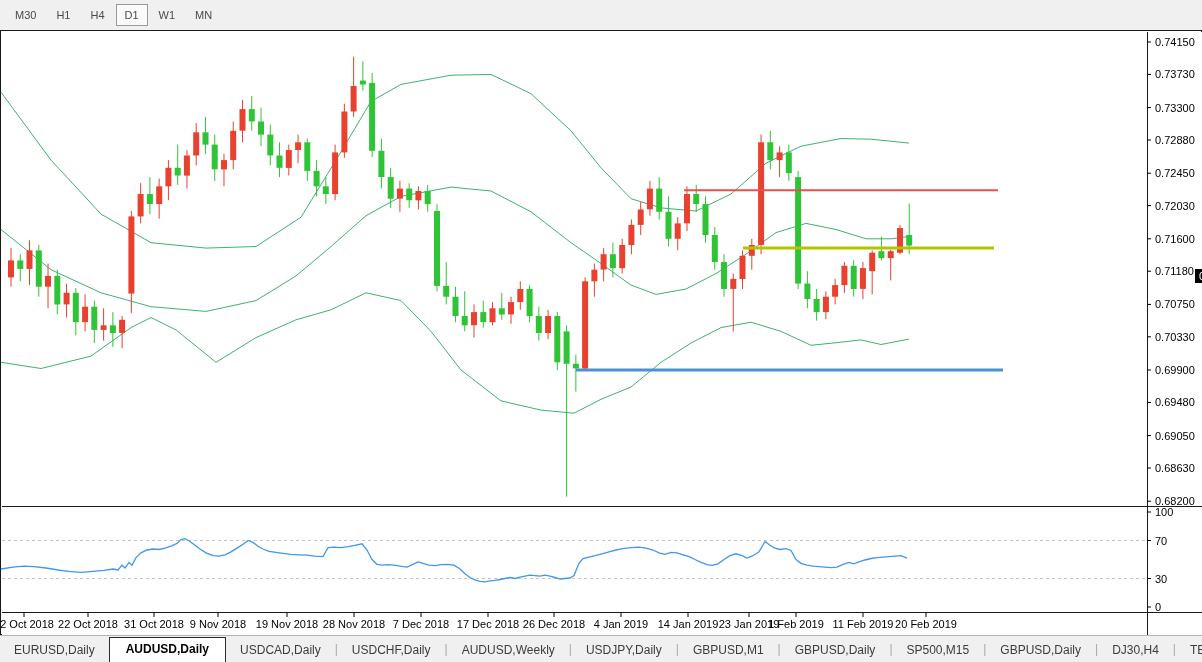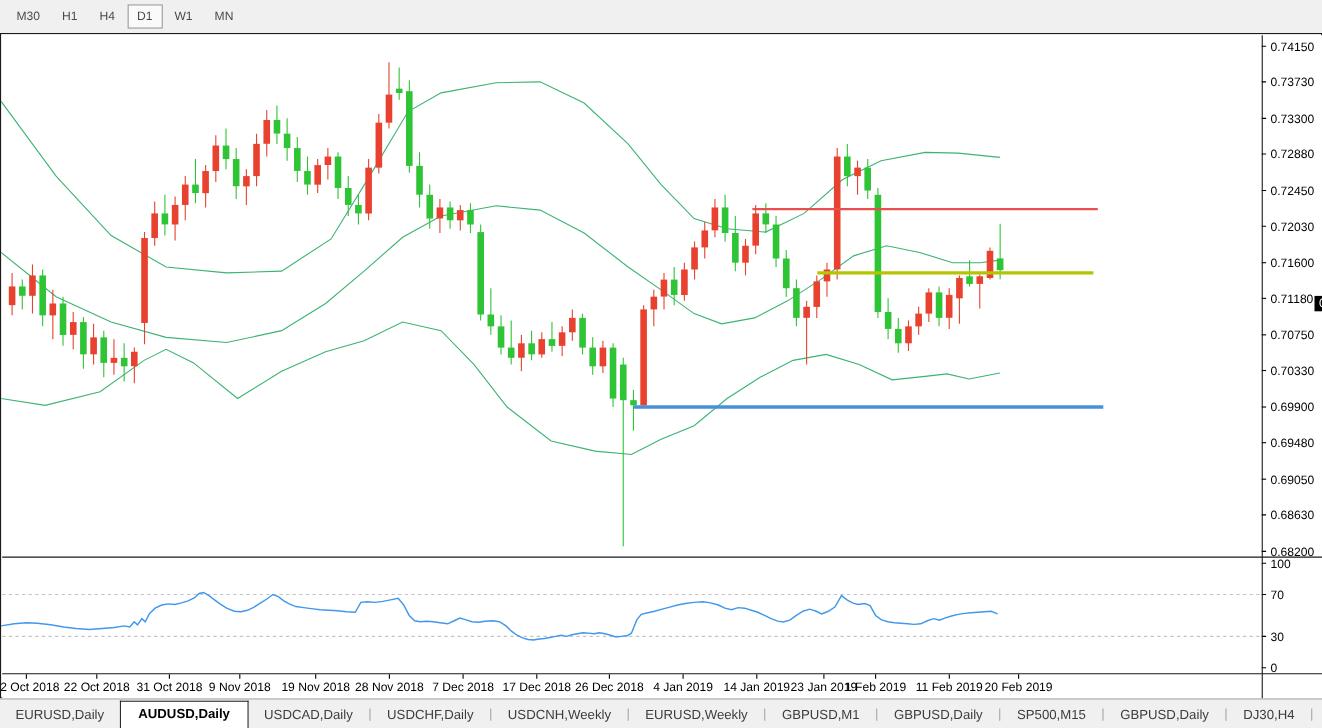--- a/index.html
+++ b/index.html
@@ -330,23 +330,23 @@
     <div id="pricetag">0.71512</div>
   </div>
 
   <div id="tabbar">
       <div class="tab">EURUSD,Daily</div>
       <div class="tab active">AUDUSD,Daily</div>
       <div class="tab">USDCAD,Daily</div>
       <span class="tabsep">|</span>
       <div class="tab">USDCHF,Daily</div>
       <span class="tabsep">|</span>
-      <div class="tab">USDCNH,Weekly</div>
-      <span class="tabsep">|</span>
-      <div class="tab">EURUSD,Weekly</div>
+      <div class="tab">AUDUSD,Weekly</div>
+      <span class="tabsep">|</span>
+      <div class="tab">USDJPY,Daily</div>
       <span class="tabsep">|</span>
       <div class="tab">GBPUSD,M1</div>
       <span class="tabsep">|</span>
       <div class="tab">GBPUSD,Daily</div>
       <span class="tabsep">|</span>
       <div class="tab">SP500,M15</div>
       <span class="tabsep">|</span>
       <div class="tab">GBPUSD,Daily</div>
       <span class="tabsep">|</span>
       <div class="tab">DJ30,H4</div>

